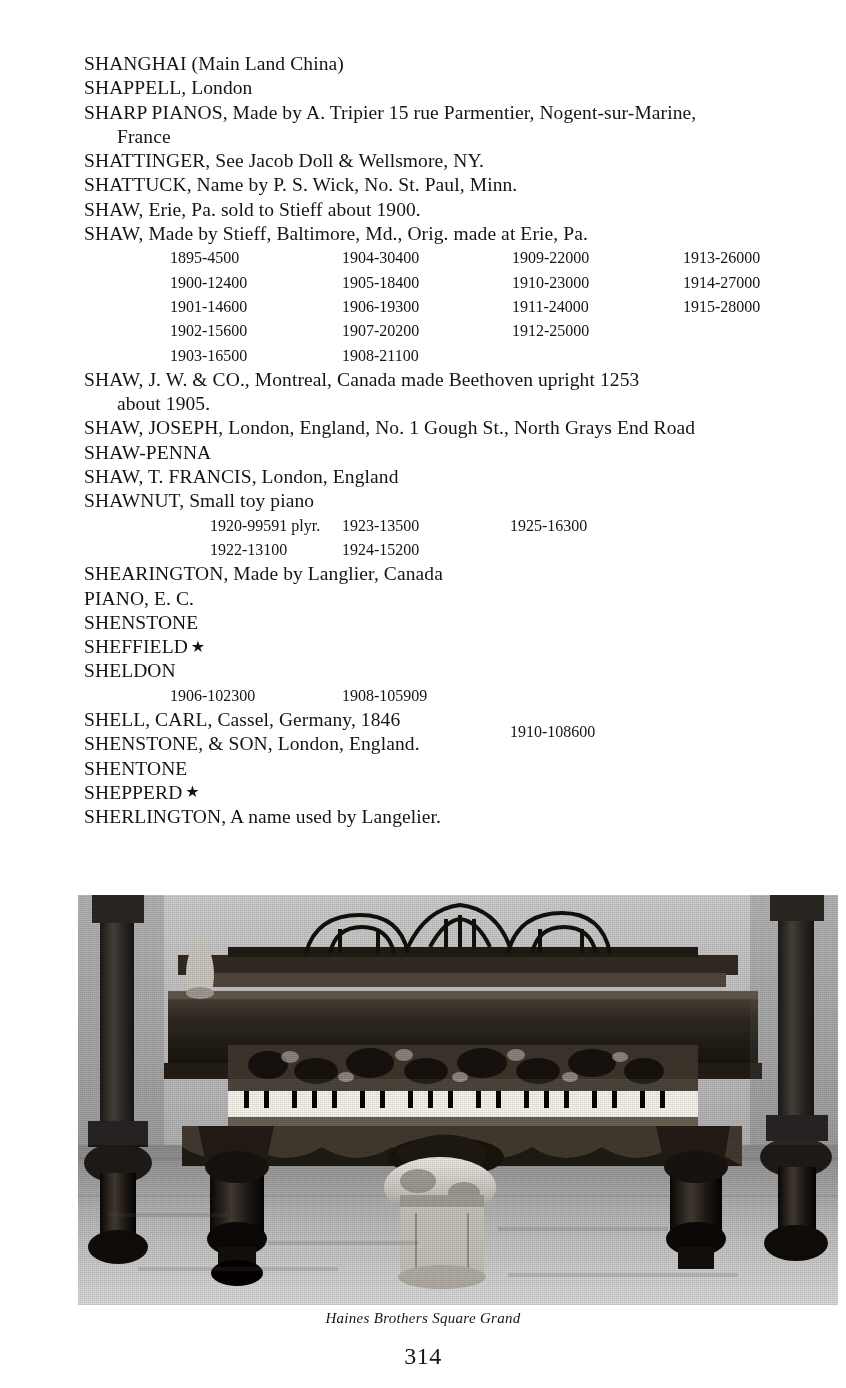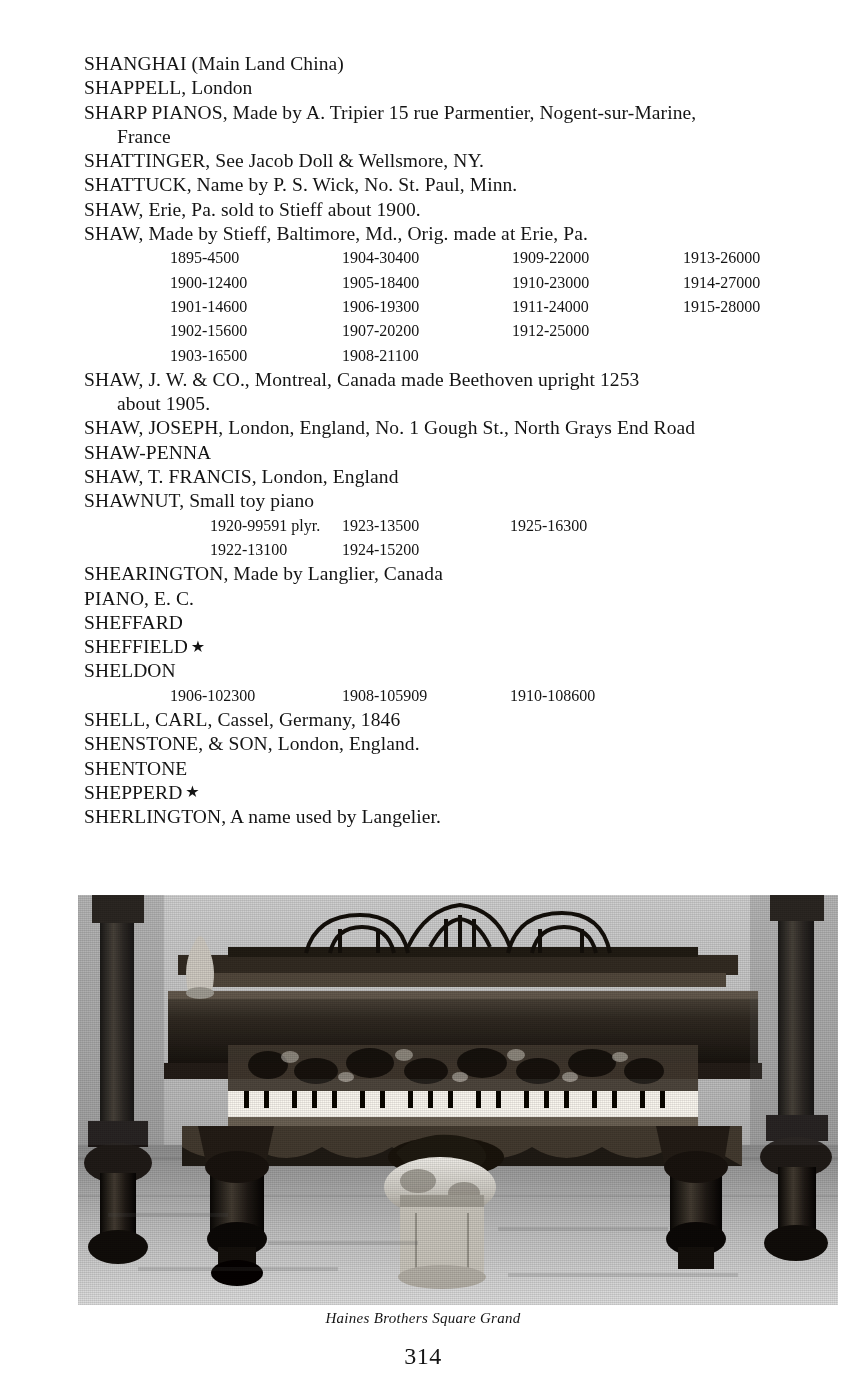--- a/index.html
+++ b/index.html
@@ -75,21 +75,21 @@
   .tbl-shaw .c3 { left: 599px; }
 
   
   .tbl-shearer .c0 { left: 92px; margin-left: 34px; }
   .tbl-shearer .c1 { left: 258px; }
   .tbl-shearer .c2 { left: 426px; }
 
   
   .tbl-sheldon .c0 { left: 86px; }
   .tbl-sheldon .c1 { left: 258px; }
-  .tbl-sheldon .c2 { left: 426px; }
+  .tbl-sheldon .c2 { left: 426px; margin-top: 36px; }
 
   
   .figure {
     position: absolute;
     left: 78px;
     top: 895px;
     width: 760px;
     height: 410px;
   }
   .photo {
@@ -192,21 +192,21 @@
         <span class="scell c2">1925-16300</span>
       </div>
       <div class="srow">
         <span class="scell c0">1922-13100</span>
         <span class="scell c1">1924-15200</span>
       </div>
     </div>
 
     <p class="entry"><span class="head">SHEARINGTON, Made by Langlier, Canada</span></p>
     <p class="entry"><span class="head">PIANO, E. C.</span></p>
-    <p class="entry"><span class="head">SHEFFARD</span></p>
+    <p class="entry"><span class="head">SHENSTONE</span></p>
     <p class="entry"><span class="head">SHEFFIELD</span><span class="star">★</span></p>
     <p class="entry"><span class="head">SHELDON</span></p>
 
     <div class="serials tbl-sheldon">
       <div class="srow">
         <span class="scell c0">1906-102300</span>
         <span class="scell c1">1908-105909</span>
         <span class="scell c2">1910-108600</span>
       </div>
     </div>

